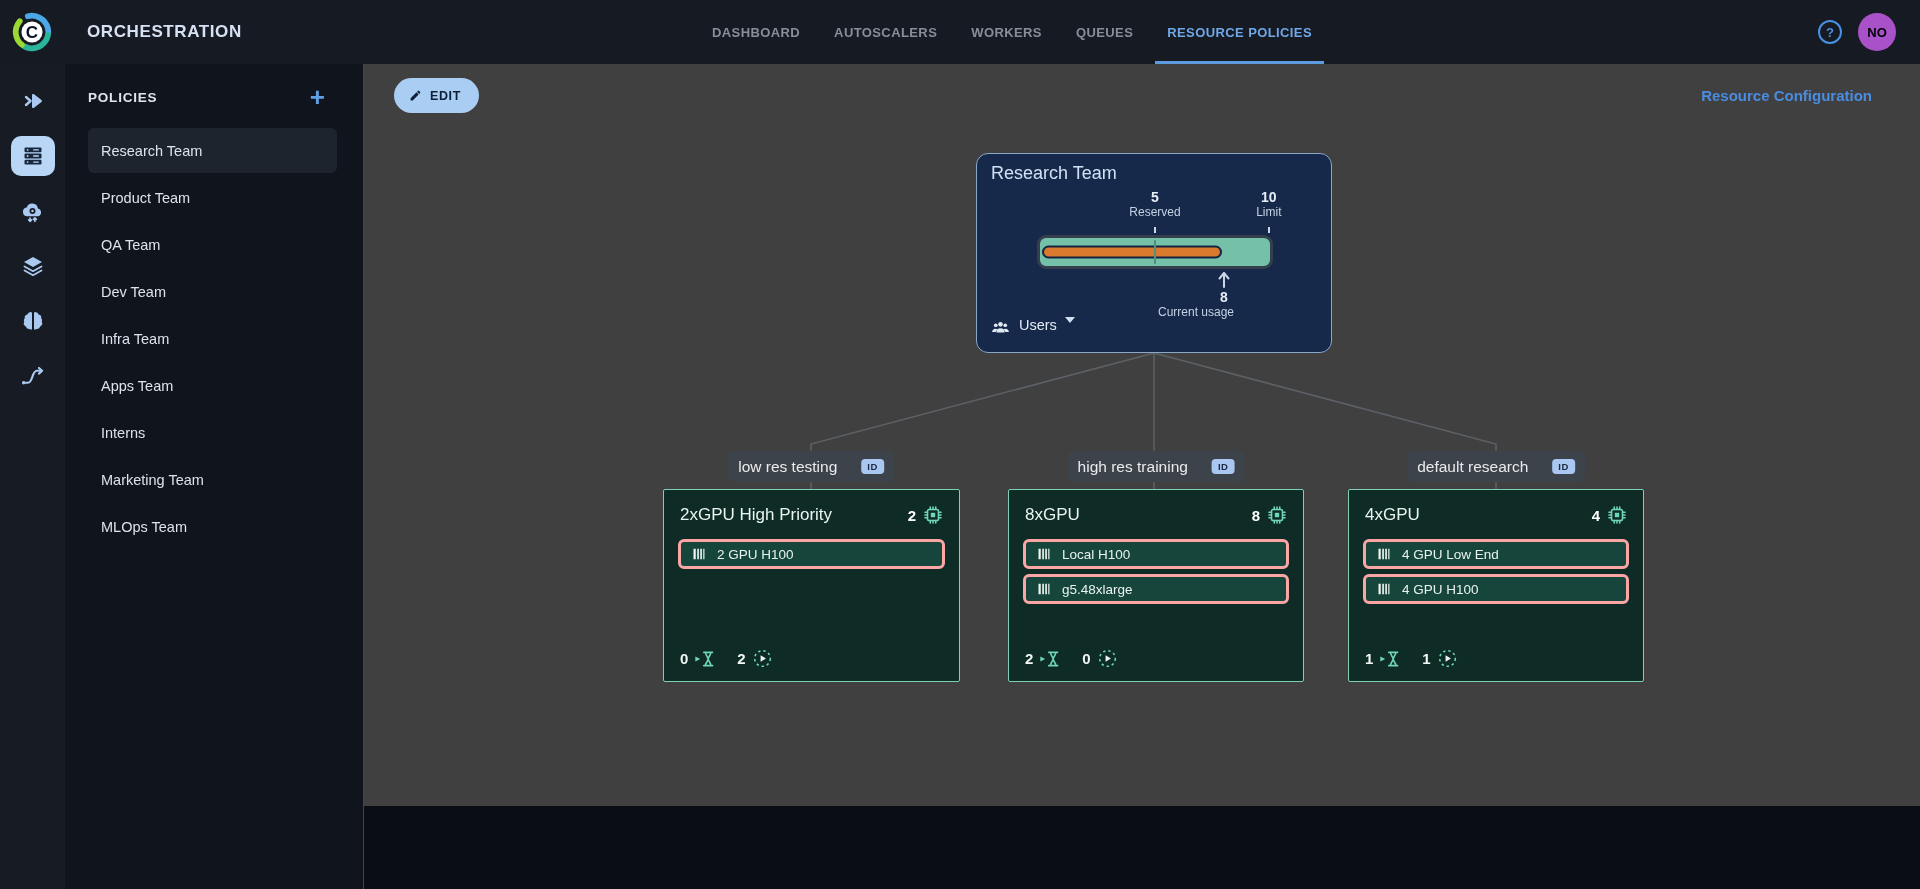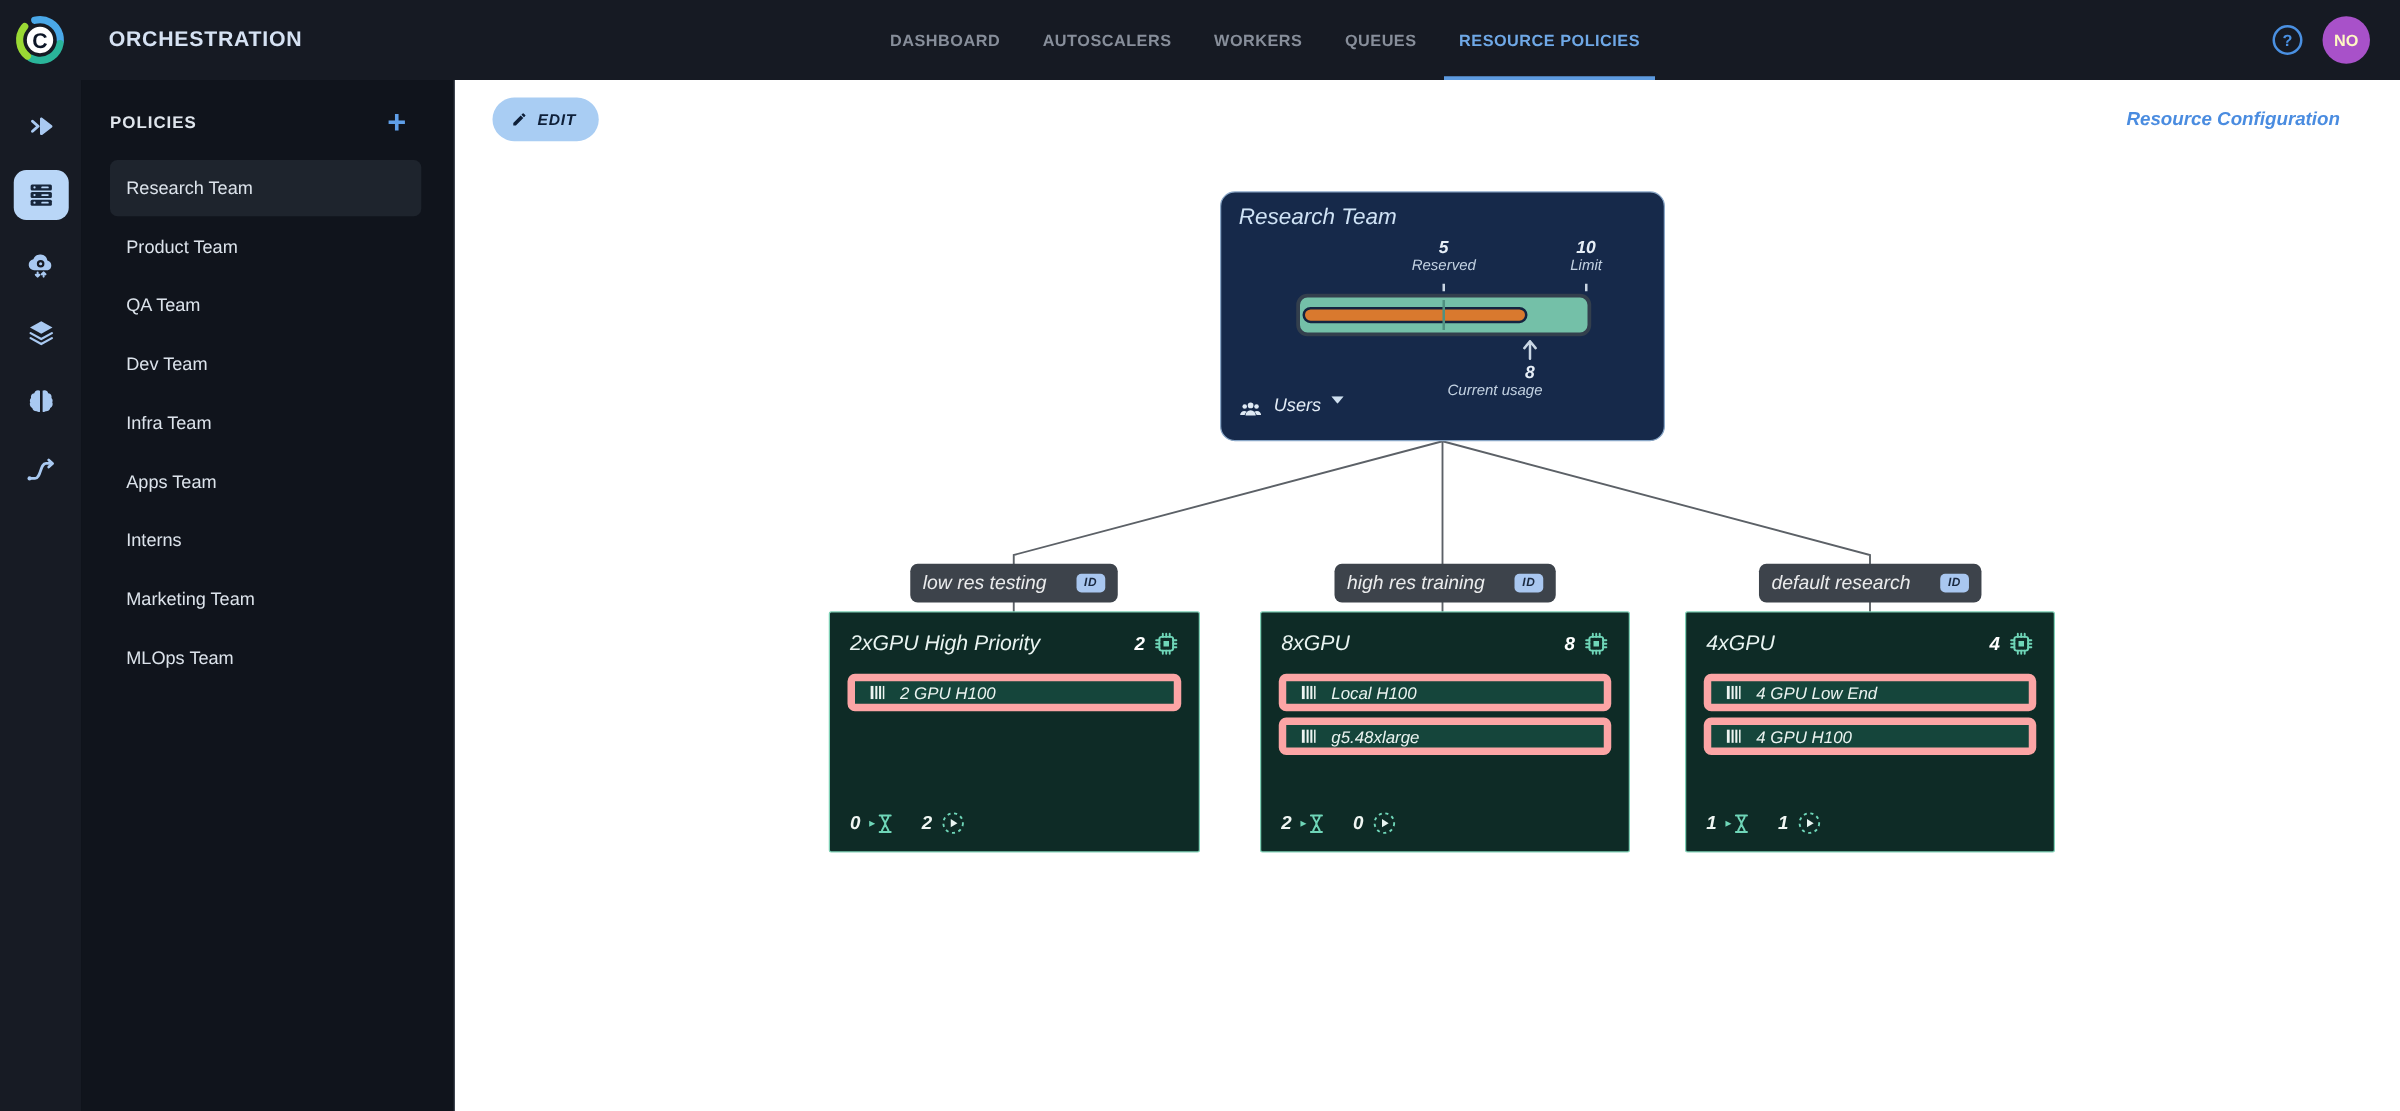--- a/index.html
+++ b/index.html
@@ -14,41 +14,41 @@
     font-size:17px; font-weight:bold; color:#0c1526; }
   .app-title { position:absolute; left:87px; top:0; height:64px; display:flex; align-items:center;
     color:#d6e2f3; font-size:17px; font-weight:bold; letter-spacing:.6px; }
   .tabs { position:absolute; left:700px; top:0; height:64px; display:flex; gap:10px; }
   .tab { height:64px; display:flex; align-items:center; padding:0 12px; color:#878e9a;
     font-size:13px; font-weight:bold; letter-spacing:.4px; cursor:pointer; }
   .tab.active { color:#6fa8e6; box-shadow:inset 0 -3px 0 #5d9be0; }
   .help-btn { position:absolute; left:1818px; top:20px; width:24px; height:24px; border:2px solid #4a90e2; border-radius:50%;
     color:#4a90e2; font-size:13px; font-weight:bold; display:flex; align-items:center; justify-content:center; cursor:pointer; }
   .avatar { position:absolute; left:1858px; top:13px; width:38px; height:38px; border-radius:50%; background:#a851c9;
-    color:#fef9c3; font-size:13px; font-weight:bold; display:flex; align-items:center; justify-content:center; cursor:pointer; }
+    color:#000000; font-size:13px; font-weight:bold; display:flex; align-items:center; justify-content:center; cursor:pointer; }
 
   
   .rail { position:absolute; left:0; top:64px; width:65px; height:825px; background:#171b24; z-index:20;
     display:flex; flex-direction:column; align-items:center; padding-top:17px; gap:15px; }
   .rail-item { width:44px; height:40px; border-radius:10px; display:flex; align-items:center; justify-content:center; cursor:pointer; }
   .rail-item.active { background:#b9d6f7; }
 
   
   .sidebar { position:absolute; left:65px; top:64px; width:299px; height:825px; background:#10141c;
     border-right:1px solid #3f4550; z-index:10; }
   .sb-head { position:absolute; left:23px; right:38px; top:20px; height:26px; display:flex; align-items:center; justify-content:space-between; }
   .sb-title { color:#dfe5ec; font-size:13.5px; font-weight:bold; letter-spacing:.8px; }
   .sb-add { color:#5f9fe8; font-size:26px; font-weight:bold; line-height:20px; cursor:pointer; }
   .sb-list { position:absolute; left:0; top:64px; right:0; }
   .sb-item { height:45px; margin:0 26px 2px 23px; border-radius:6px; display:flex; align-items:center; padding-left:13px;
     color:#dce3eb; font-size:14.5px; cursor:pointer; }
   .sb-item.selected { background:#1e242d; }
 
   
-  .canvas { position:absolute; left:364px; top:64px; width:1556px; height:825px; background:#ffffff;font-style:italic; }
+  .canvas { position:absolute; left:364px; top:64px; width:1556px; height:742px; background:#404040; }
   .edit-btn { position:absolute; left:30px; top:14px; height:35px; padding:0 18px 0 15px; border-radius:18px; background:#a9cdf3;
     display:flex; align-items:center; gap:8px; color:#0e1f38; font-size:12.5px; font-weight:bold; letter-spacing:.6px; cursor:pointer; }
   .config-link { position:absolute; right:48px; top:23px; color:#4a8ce0; font-size:15px; font-weight:bold; cursor:pointer; }
 
   .connectors { position:absolute; left:0; top:0; z-index:1; }
 
   
   .root-card { position:absolute; left:612px; top:89px; width:356px; height:200px; background:#16294a;
     border:1.5px solid #8aa7c7; border-radius:12px; z-index:3; }
   .root-title { position:absolute; left:14px; top:9px; color:#cfe2f5; font-size:18px; font-weight:500; }
@@ -74,21 +74,21 @@
     padding:3px 6px 2px; letter-spacing:.5px; line-height:10px; }
 
   
   .gpu-card { position:absolute; top:425px; width:296px; height:193px; background:#0e2b26;
     border:1.5px solid #7ed0b5; border-radius:2px; z-index:3; cursor:pointer; }
   .gpu-head { display:flex; justify-content:space-between; align-items:center; padding:14px 15px 0 16px; }
   .gpu-title { color:#e9f4f1; font-size:17px; font-weight:500; }
   .gpu-count { display:flex; align-items:center; gap:6px; color:#fff; font-size:15px; font-weight:bold; }
   .q-rows { margin:13px 14px 0; }
   .q-row { height:30px; display:flex; align-items:center; gap:10px; padding:0 11px; background:#15453b;
-    border:6px solid #fca5a5; border-radius:6px; margin-bottom:5px; color:#eaf3f0; font-size:13.5px; }
+    border:3px solid #fca5a5; border-radius:6px; margin-bottom:5px; color:#eaf3f0; font-size:13.5px; }
   .gpu-foot { position:absolute; left:16px; bottom:12px; display:flex; align-items:center; gap:20px; }
   .stat { display:flex; align-items:center; gap:6px; color:#f0f6f3; font-size:15px; font-weight:bold; }
 
   svg { display:block; }
 </style>
 </head>
 <body>
 
 <div class="nav">
   <div class="logo-box">

